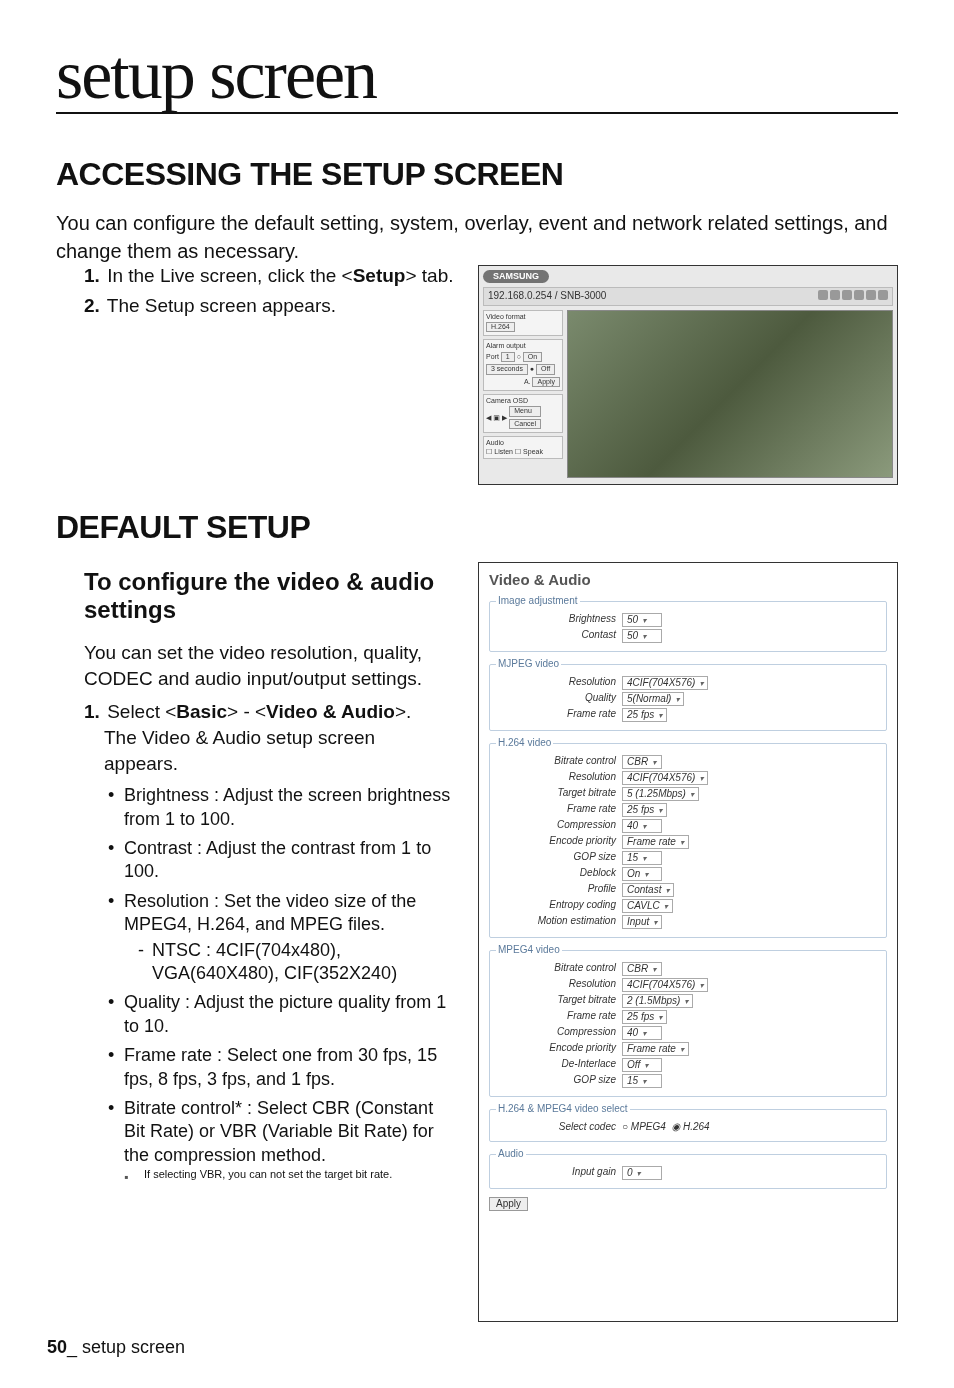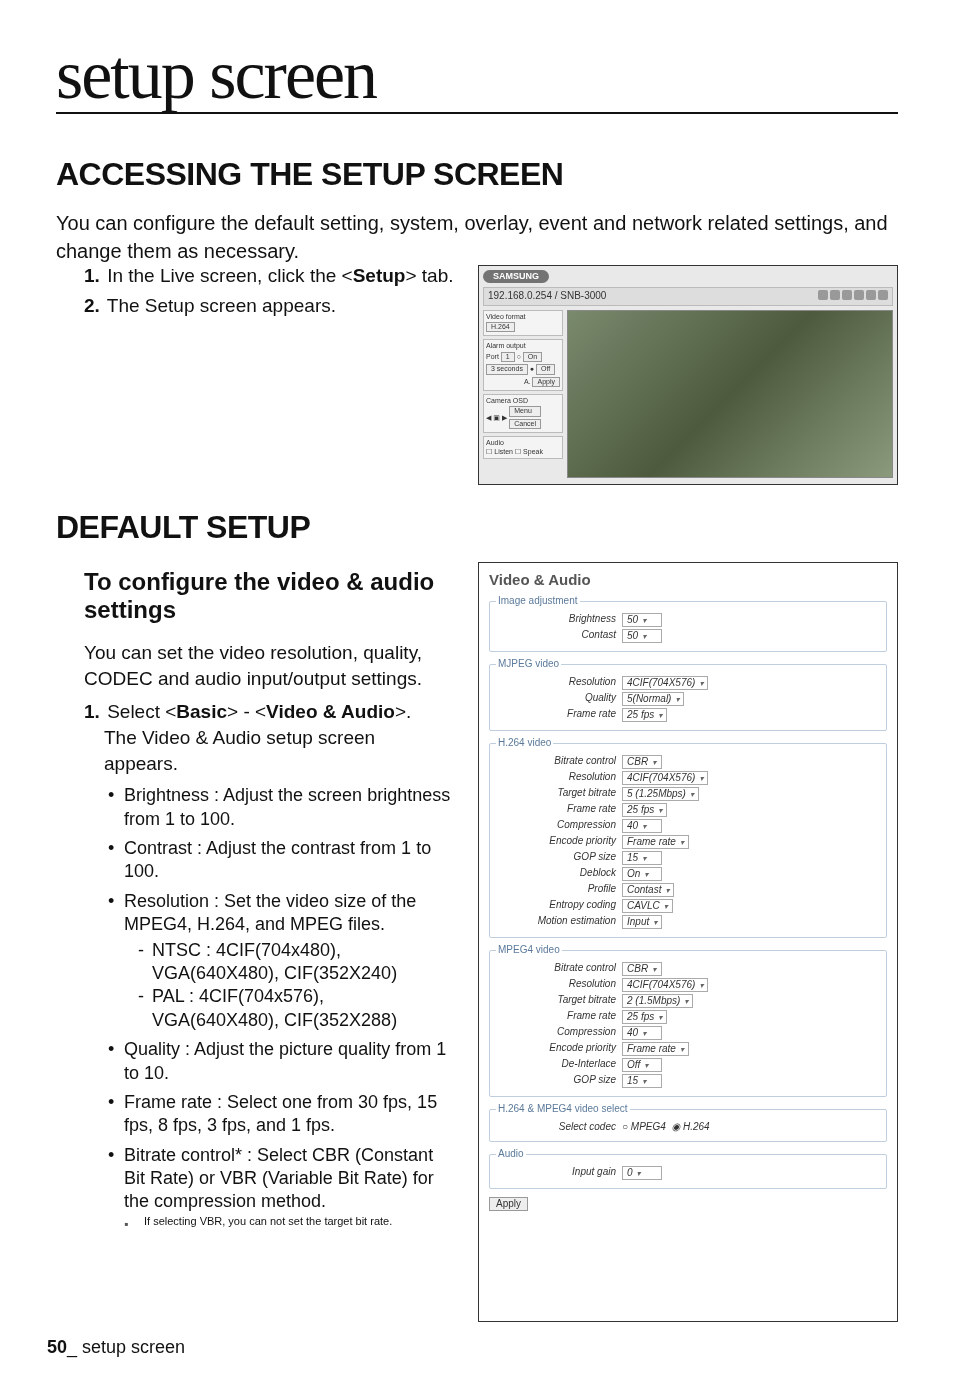--- a/index.html
+++ b/index.html
@@ -155,21 +155,20 @@
       <br>
       <span style="margin-left:20px;display:inline-block;">The Video &amp; Audio setup screen appears.</span>
     </div>
     <ul class="bullets">
       <li>Brightness : Adjust the screen brightness from 1 to 100.</li>
       <li>Contrast : Adjust the contrast from 1 to 100.</li>
       <li>
         <span>Resolution : Set the video size of the MPEG4, H.264, and MPEG files.</span>
         <ul class="sub">
           <li>NTSC : 4CIF(704x480), VGA(640X480), CIF(352X240)</li>
-          <li>PAL : 4CIF(704x576), VGA(640X480), CIF(352X288)</li>
         </ul>
       </li>
       <li>Quality : Adjust the picture quality from 1 to 10.</li>
       <li>Frame rate : Select one from 30 fps, 15 fps, 8 fps, 3 fps, and 1 fps.</li>
       <li>
         <span>Bitrate control* : Select CBR (Constant Bit Rate) or VBR (Variable Bit Rate) for the compression method.</span>
         <div class="note">If selecting VBR, you can not set the target bit rate.</div>
       </li>
     </ul>
   </div>

